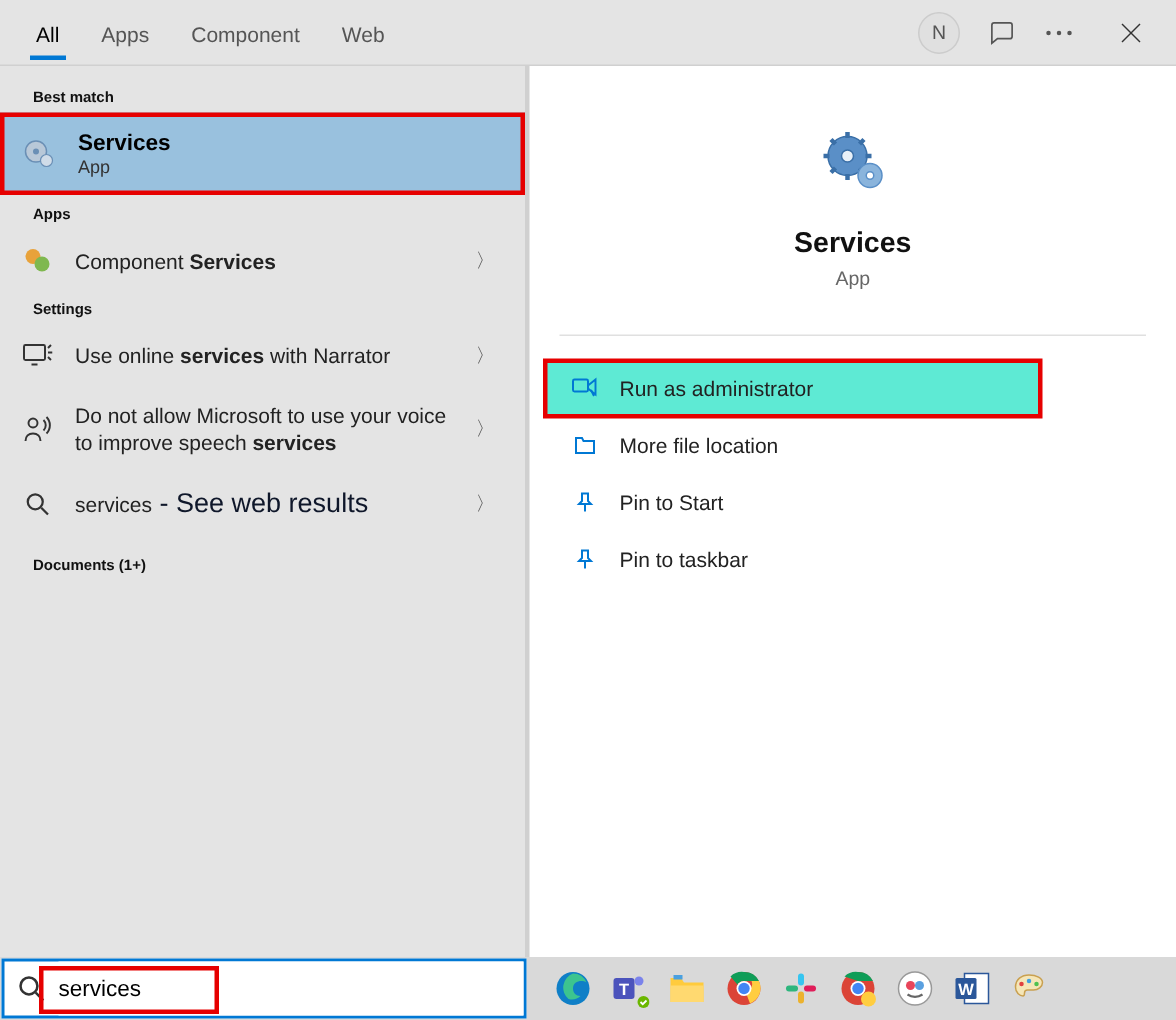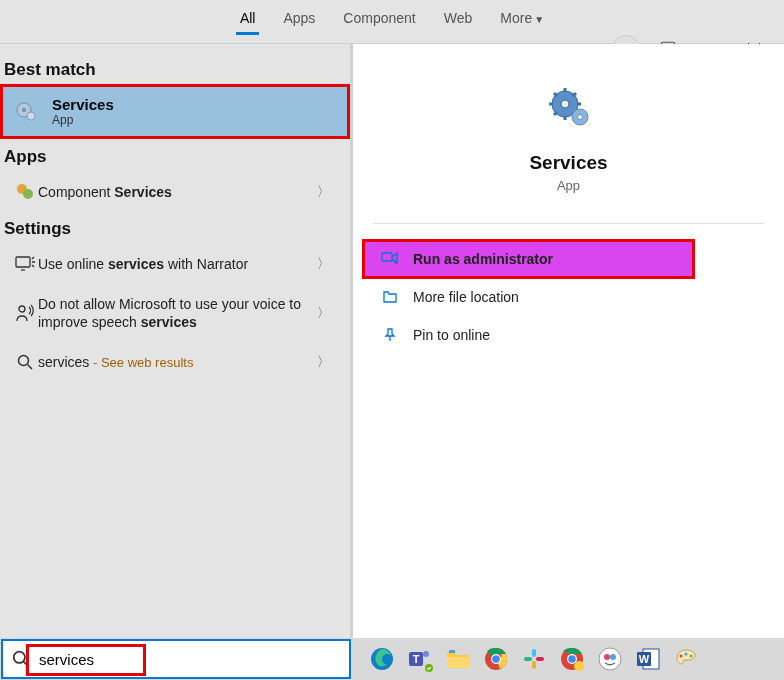--- a/index.html
+++ b/index.html
@@ -1,54 +1,54 @@
 <!DOCTYPE html>
 <html><head>
 <meta charset="utf-8">
 <style>
   * { box-sizing: border-box; margin: 0; padding: 0; font-family: "Segoe UI", sans-serif; }
   body { width: 784px; height: 680px; background: #e4e4e4; overflow: hidden; position: relative; }
   .window { width: 784px; height: 680px; background: #e4e4e4; display: flex; flex-direction: column; }
   
-  .header { height: 44px; display: flex; align-items: center; padding: 0 10px; background: #e4e4e4; border-bottom: 1px solid #d0d0d0; flex-direction: column; }
+  .header { height: 44px; display: flex; align-items: center; padding: 0 10px; background: #e4e4e4; border-bottom: 1px solid #d0d0d0; }
   .tabs { display: flex; gap: 0; }
   .tab { padding: 10px 14px 8px; font-size: 14px; color: #555; cursor: pointer; position: relative; }
   .tab.active { color: #000; }
   .tab.active::after { content: ""; position: absolute; left: 10px; right: 10px; bottom: -1px; height: 3px; background: #0078d4; }
   .more-chev { font-size: 10px; margin-left: 2px; color: #555; }
   .header-right { margin-left: auto; display: flex; align-items: center; gap: 18px; }
   .avatar { width: 28px; height: 28px; border-radius: 50%; background: #e0e0e0; border: 1px solid #ccc; display: flex; align-items: center; justify-content: center; font-size: 13px; color: #555; }
   .hicon { width: 20px; height: 20px; display: flex; align-items: center; justify-content: center; color: #555; cursor: pointer; }
   .close-btn { width: 40px; height: 30px; display: flex; align-items: center; justify-content: center; cursor: pointer; }
   
   .body { flex: 1; display: flex; overflow: hidden; }
   .left-pane { width: 350px; background: #e4e4e4; padding: 10px 0 0 0; overflow-y: auto; }
   .right-pane { flex: 1; background: #fff; border-left: 3px solid #d0d0d0; padding: 20px 10px; display: flex; flex-direction: column; }
   
-  .section-label { font-size: 17px; font-weight: 600; color: #111; padding: 6px 4px 4px; }
+  .section-label { font-size: 10px; font-weight: 600; color: #111; padding: 6px 22px 4px; }
   .best-match { background: #99c1de; padding: 12px 14px; display: flex; align-items: center; gap: 14px; outline: 3px solid #e60000; outline-offset: -3px; margin-bottom: 2px; }
   .bm-icon { width: 24px; height: 24px; display: flex; align-items: center; justify-content: center; }
   .bm-text .title { font-size: 15px; font-weight: 600; color: #000; }
   .bm-text .sub { font-size: 12px; color: #333; }
   
-  .result-item { padding: 10px 14px; display: flex; align-items: center; gap: 2px; cursor: pointer; }
+  .result-item { padding: 10px 14px; display: flex; align-items: center; gap: 14px; cursor: pointer; }
   .result-icon { width: 22px; height: 22px; display: flex; align-items: center; justify-content: center; flex-shrink: 0; }
   .result-text { flex: 1; font-size: 14px; color: #222; line-height: 1.3; }
   .result-text strong { font-weight: 600; }
   .chev { color: #555; font-size: 13px; margin-right: 6px; }
-  .secondary { color: #a16207; font-size: 13px; }
+  .secondary { color: #0f172a; font-size: 18px; }
   
   .preview-hero { display: flex; flex-direction: column; align-items: center; padding: 20px 0 30px; }
   .hero-icon { width: 48px; height: 48px; margin-bottom: 20px; }
   .hero-title { font-size: 19px; font-weight: 600; color: #111; }
   .hero-sub { font-size: 13px; color: #666; margin-top: 4px; }
   
   .action-list { padding: 8px 0; }
   .action-item { display: flex; align-items: center; gap: 14px; padding: 10px 18px; font-size: 14px; color: #222; cursor: pointer; }
-  .action-item.highlighted { background: #d946ef; outline: 3px solid #e60000; outline-offset: -2px; margin-right: 80px; font-weight: bold; }
+  .action-item.highlighted { background: #5eead4; outline: 3px solid #e60000; outline-offset: -2px; margin-right: 80px; }
   .action-icon { width: 18px; height: 18px; display: flex; align-items: center; justify-content: center; color: #0078d4; }
   
   .taskbar { position: absolute; bottom: 0; left: 0; right: 0; height: 42px; display: flex; align-items: center; background: #d9d9d9; }
   .search-wrap { width: 350px; height: 40px; border: 2px solid #0078d4; background: #fff; display: flex; align-items: center; margin: 1px; }
   .search-icon-box { width: 36px; display: flex; align-items: center; justify-content: center; }
   .search-input { flex: 1; border: none; outline: none; font-size: 15px; height: 100%; padding: 0; }
   .search-red { position: absolute; left: 26px; bottom: 4px; width: 120px; height: 32px; border: 3px solid #e60000; pointer-events: none; }
   .tray { flex: 1; display: flex; align-items: center; gap: 6px; padding-left: 14px; }
   .tray-icon { width: 32px; height: 32px; border-radius: 4px; display: flex; align-items: center; justify-content: center; cursor: pointer; }
   
@@ -58,21 +58,20 @@
 <body>
 
 <div class="window">
 
   <div class="header">
     <div class="tabs">
       <div class="tab active">All</div>
       <div class="tab">Apps</div>
       <div class="tab">Component</div>
       <div class="tab">Web</div>
-      <div class="tab"><span>More</span><span class="more-chev">▼</span></div>
     </div>
     <div class="header-right">
       <div class="avatar">N</div>
       <div class="hicon">
         <svg width="18" height="18" viewBox="0 0 24 24" fill="none" stroke="#555" stroke-width="1.5">
             <path d="M21 15a2 2 0 0 1-2 2H8l-5 4V5a2 2 0 0 1 2-2h14a2 2 0 0 1 2 2z"></path>
           </svg>
       </div>
       <div class="hicon">
         <svg width="18" height="4" viewBox="0 0 18 4">
@@ -148,20 +147,21 @@
         <div class="result-icon">
           <svg width="16" height="16" viewBox="0 0 16 16" fill="none" stroke="#333" stroke-width="1.5">
               <circle cx="6.5" cy="6.5" r="5"></circle>
               <line x1="10.5" y1="10.5" x2="15" y2="15"></line>
             </svg>
         </div>
         <div class="result-text"><span>services</span><span class="secondary"> - See web results</span></div>
         <div class="chev">〉</div>
       </div>
 
+      <div class="section-label" style="padding-top:14px">Documents (1+)</div>
     </div>
 
     <div class="right-pane">
       <div class="preview-hero">
         <div class="hero-icon">
           <svg width="48" height="48" viewBox="0 0 48 48">
               <g fill="#5a8fc7" stroke="#3a6fa7" stroke-width="1">
                 <circle cx="20" cy="20" r="13"></circle>
                 <circle cx="20" cy="20" r="4" fill="#e8f0f8"></circle>
                 <g stroke-width="3">
@@ -203,21 +203,29 @@
               </svg>
             </div>
           <span>More file location</span>
         </div>
         <div class="action-item">
           <div class="action-icon">
               <svg width="16" height="16" viewBox="0 0 16 16" fill="none" stroke="#0078d4" stroke-width="1.3">
                 <path d="M6 2h4v5l2 2H4l2-2z M8 9v5"></path>
               </svg>
             </div>
-          <span>Pin to online</span>
+          <span>Pin to Start</span>
+        </div>
+        <div class="action-item">
+          <div class="action-icon">
+              <svg width="16" height="16" viewBox="0 0 16 16" fill="none" stroke="#0078d4" stroke-width="1.3">
+                <path d="M6 2h4v5l2 2H4l2-2z M8 9v5"></path>
+              </svg>
+            </div>
+          <span>Pin to taskbar</span>
         </div>
       </div>
     </div>
   </div>
 
   <div class="taskbar">
     <div class="search-wrap">
       <div class="search-icon-box">
         <svg width="18" height="18" viewBox="0 0 16 16" fill="none" stroke="#333" stroke-width="1.5">
             <circle cx="6.5" cy="6.5" r="5"></circle>

